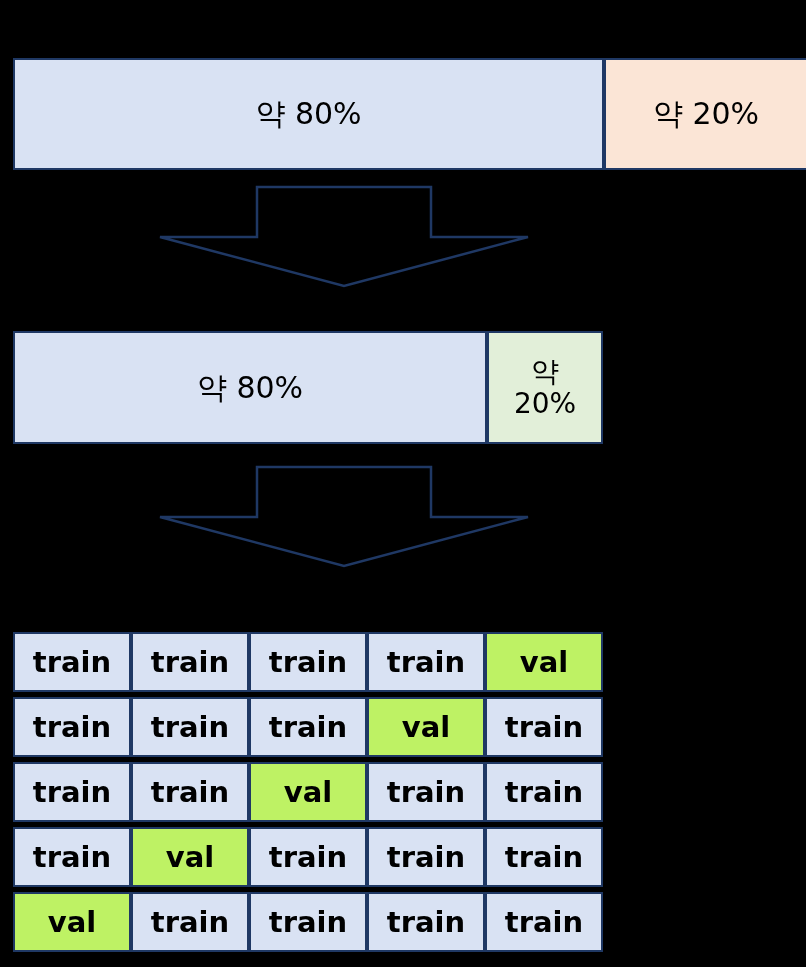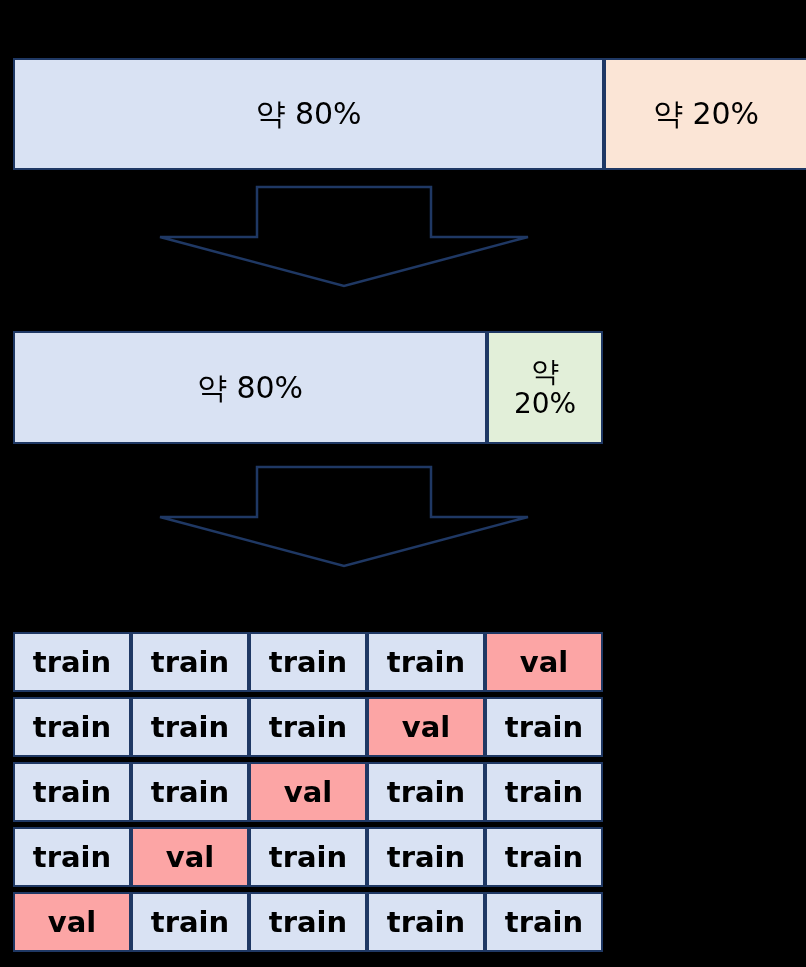--- a/index.html
+++ b/index.html
@@ -80,21 +80,21 @@
     box-sizing: border-box;
     flex: 1 1 0;
     border: 2px solid #1f3864;
     display: flex;
     align-items: center;
     justify-content: center;
     font-size: 29px;
     color: #000000;
     background: #d9e2f3;
   }
-  .cv-cell.is-val { background: #fca5a5; }
+  .cv-cell.is-val { background: #bef264; }
 </style>
 </head>
 <body>
 
 <div id="diagram">
 
   <div class="seg fill-blue" id="bar-train-test">약 80%</div>
 
   <div class="seg fill-peach" id="bar-train-test-right">약 20%</div>
 

